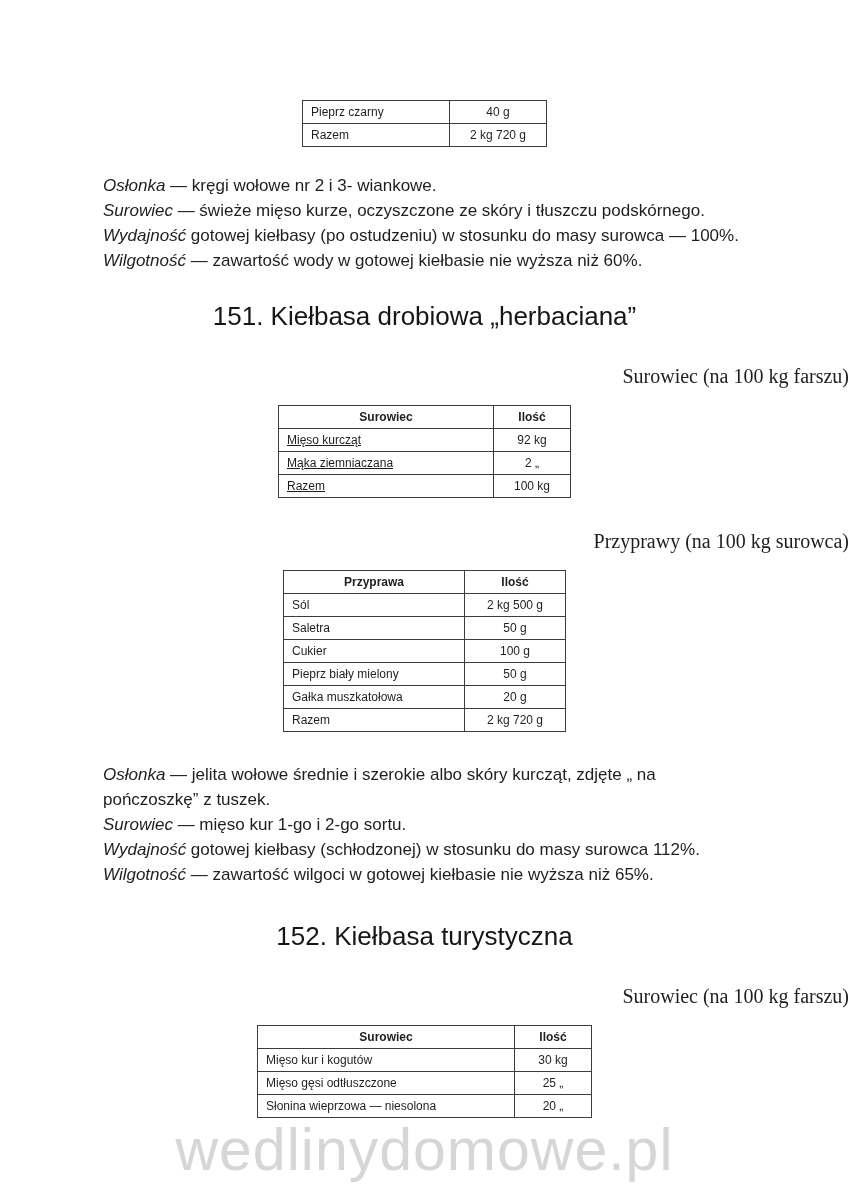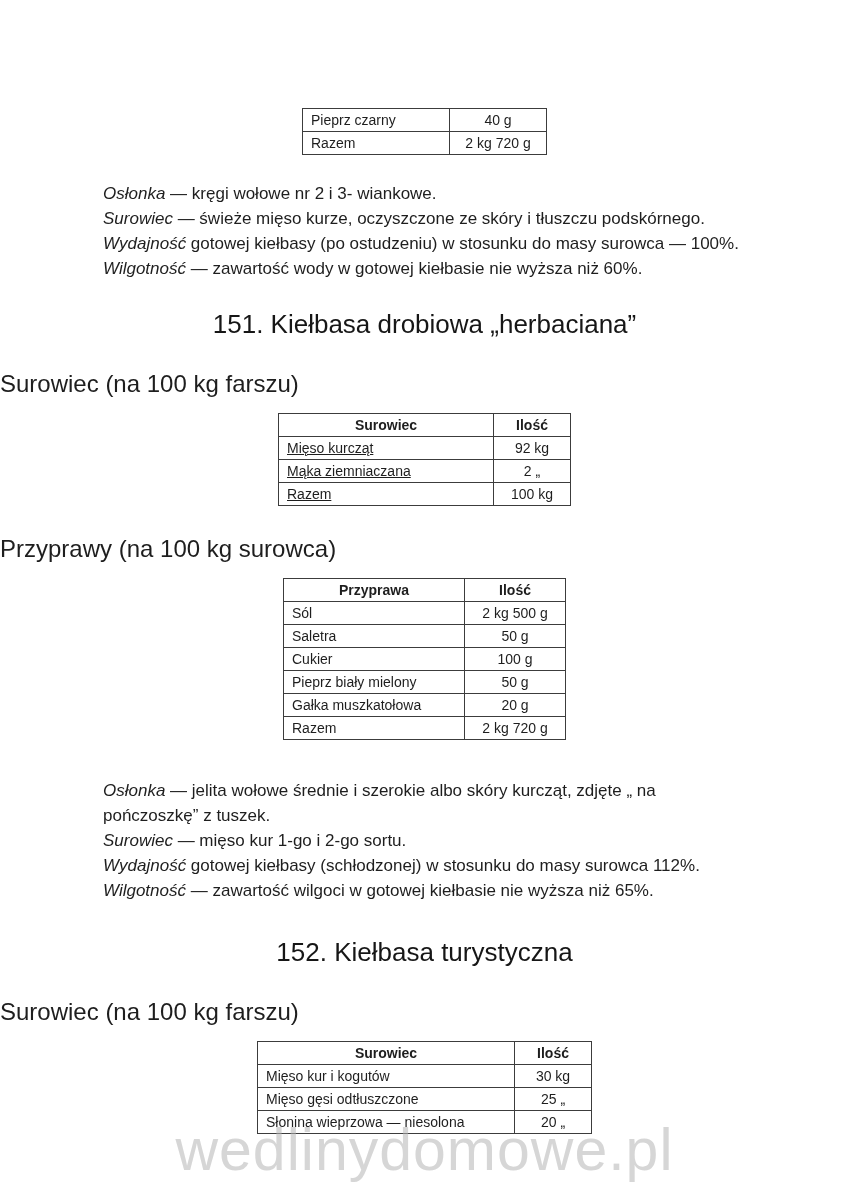--- a/index.html
+++ b/index.html
@@ -7,21 +7,21 @@
   .page {
     position: relative;
     width: 849px;
     height: 1200px;
     margin: 0 auto;
     background: #ffffff;
     overflow: hidden;
   }
   .content { padding-top: 100px; }
 
-  table { border-collapse: collapse; margin: 8px auto; font-size: 14px; color: #1e1e1e; }
+  table { border-collapse: collapse; margin: 0 auto; font-size: 12px; color: #1e1e1e; }
   td, th { border: 1px solid #3c3c3c; padding: 1px 8px; height: 20px; line-height: 20px; }
   th { font-weight: bold; text-align: center; }
   td.name { text-align: left; }
   td.qty { text-align: center; }
 
   .intro-tbl td.name { width: 130px; }
   .intro-tbl td.qty  { width: 80px; }
 
   .tbl-151-surowiec .name { width: 198px; text-decoration: underline; }
   .tbl-151-surowiec .qty  { width: 60px; }
@@ -34,22 +34,22 @@
 
   .notes { margin: 26px 0 0 0; padding: 0 100px 0 103px; font-size: 17px; line-height: 25px; }
   .notes p { margin: 0; }
   .term { font-style: italic; }
 
   h1.recipe-title {
     font-size: 26px; font-weight: normal; text-align: center;
     margin: 26px 0 0 0; color: #161616; line-height: 34px;
   }
   h2.sub {
-    font-size: 24px; font-weight: normal; text-align: left;
-    margin: 30px 0 16px 0; color: #1e1e1e; line-height: 26px;
+    font-size: 20px; font-weight: normal; text-align: right;
+    margin: 30px 0 16px 0; color: #1e1e1e; line-height: 26px; font-family: Liberation Serif, serif;
   }
   .mt-table { margin-top: 14px; }
 
   .watermark {
     position: absolute; left: 0; right: 0; bottom: 16px;
     text-align: center; font-size: 59px; letter-spacing: 1px;
     color: #b5b5b5; opacity: 0.55; white-space: nowrap;
     pointer-events: none;
   }
 </style>
@@ -135,21 +135,21 @@
           <td class="name">Gałka muszkatołowa</td>
           <td class="qty">20 g</td>
         </tr>
         <tr>
           <td class="name">Razem</td>
           <td class="qty">2 kg 720 g</td>
         </tr>
       </tbody>
     </table>
 
-    <div class="notes" style="margin-top:38px;">
+    <div class="notes" style="margin-top:30px;">
       <p class="note"><span class="term">Osłonka</span><span> — jelita wołowe średnie i szerokie albo skóry kurcząt, zdjęte „ na pończoszkę” z tuszek.</span></p>
       <p class="note"><span class="term">Surowiec</span><span> — mięso kur 1-go i 2-go sortu.</span></p>
       <p class="note"><span class="term">Wydajność</span><span> gotowej kiełbasy (schłodzonej) w stosunku do masy surowca 112%.</span></p>
       <p class="note"><span class="term">Wilgotność</span><span> — zawartość wilgoci w gotowej kiełbasie nie wyższa niż 65%.</span></p>
     </div>
 
     <h1 class="recipe-title" style="margin-top:32px;">152. Kiełbasa turystyczna</h1>
     <h2 class="sub">Surowiec (na 100 kg farszu)</h2>
 
     <table class="tbl-152-surowiec mt-table">

